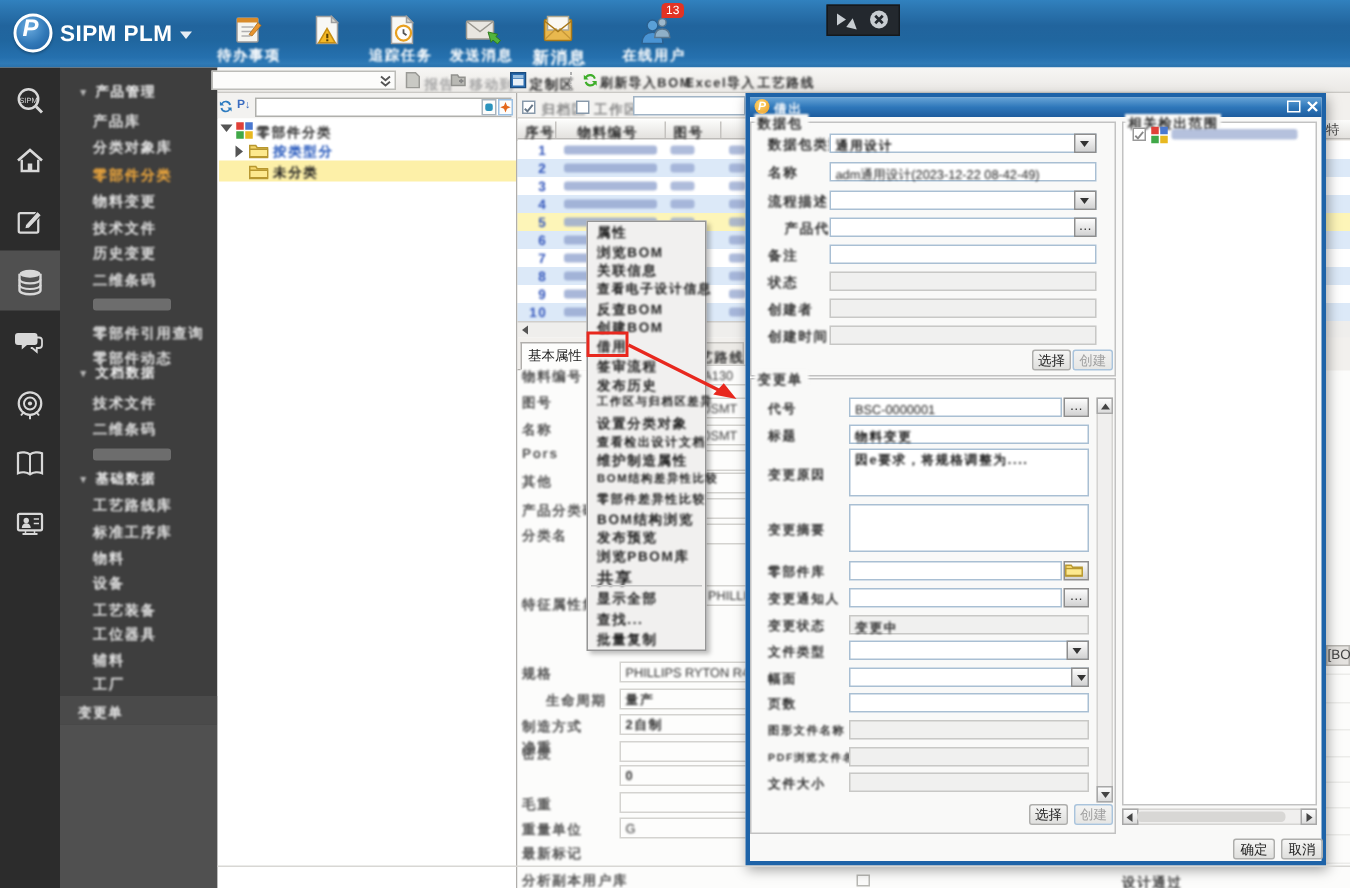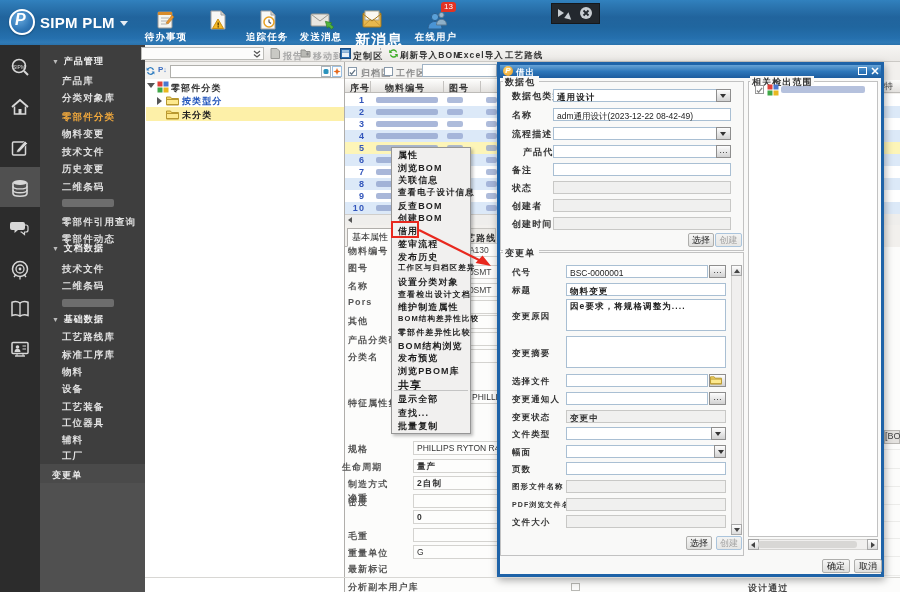--- a/index.html
+++ b/index.html
@@ -48,21 +48,21 @@
         <path d="M1.5 4.5 L10 11 L18.5 4.5" fill="none" stroke="#9a9890"></path>
         <path d="M14 13 l6 -3 v2 h4 v3 h-4 v2 z" fill="#52b43c" stroke="#2e7a1e" stroke-width="0.6" transform="rotate(40 17 14)"></path>
       </svg></div>
 <div class="abs nw" style="left:299px;top:31px;width:44px;height:10px;color:#fff;text-align:center;font-size:9.5px;">发送消息</div>
 <div class="abs" style="left:361px;top:10px;width:22px;height:20px;"><svg width="22" height="20" viewBox="0 0 22 20">
         <rect x="2" y="3" width="18" height="14" rx="1" fill="#e8b84e" stroke="#a87818"></rect>
         <rect x="4" y="1" width="14" height="9" fill="#faf8f2" stroke="#b0a890"></rect>
         <path d="M2.5 16 L10 9 M19.5 16 L12 9" stroke="#c89838" fill="none"></path>
         <path d="M2 4 L11 11 L20 4" fill="none" stroke="#a87818"></path>
       </svg></div>
-<div class="abs nw" style="left:355px;top:31px;width:34px;height:10px;color:#fff;text-align:left;font-size:15px;">新消息</div>
+<div class="abs nw" style="left:355px;top:31px;width:34px;height:10px;color:#fff;text-align:left;font-size:11px;">新消息</div>
 <div class="abs" style="left:425px;top:10px;width:22px;height:20px;"><svg width="24" height="22" viewBox="0 0 24 22">
         <circle cx="10" cy="7" r="3.6" fill="#5aa0d8" stroke="#2a6090"></circle>
         <path d="M3 19 c0-5 3-7.5 7-7.5 s7 2.5 7 7.5 z" fill="#4a94d4" stroke="#2a6090"></path>
         <circle cx="16.5" cy="5" r="2.6" fill="#9db8cc" stroke="#5a7890"></circle>
         <path d="M11.5 15 c0-4 2.3-5.6 5-5.6 s5 1.6 5 5.6 z" fill="#8fb0c8" stroke="#5a7890"></path>
       </svg></div>
 <div class="abs nw" style="left:414px;top:31px;width:44px;height:10px;color:#fff;text-align:center;font-size:9.5px;">在线用户</div>
 <div class="abs" style="left:441px;top:2px;width:15px;height:10px;background:#e23323;border-radius:3px 3px 3px 0;color:#fff;font-size:8px;text-align:center;line-height:10px;">13</div>
 <div class="abs" style="left:551px;top:3px;width:49px;height:21px;background:#23282e;border:1px solid #15181c;"></div>
 <div class="abs" style="left:558px;top:9px;width:0;height:0;border-top:4px solid transparent;border-bottom:4px solid transparent;border-left:6px solid #c8cdd2;"></div>
@@ -281,21 +281,21 @@
 <div class="abs" style="left:345px;top:247px;width:555px;height:345px;background:#fcfcfb;"></div>
 <div class="abs nw" style="left:348px;top:245px;width:70px;height:10px;color:#555;">物料编号</div>
 <div class="abs nw" style="left:348px;top:262px;width:70px;height:10px;color:#555;">图号</div>
 <div class="abs nw" style="left:348px;top:280px;width:70px;height:10px;color:#555;">名称</div>
 <div class="abs nw" style="left:348px;top:297px;width:70px;height:10px;color:#555;">Pors</div>
 <div class="abs nw" style="left:348px;top:315px;width:70px;height:10px;color:#555;">其他</div>
 <div class="abs nw" style="left:348px;top:334px;width:70px;height:10px;color:#555;">产品分类码</div>
 <div class="abs nw" style="left:348px;top:351px;width:70px;height:10px;color:#555;">分类名</div>
 <div class="abs nw" style="left:348px;top:397px;width:70px;height:10px;color:#555;">特征属性集</div>
 <div class="abs nw" style="left:348px;top:443px;width:70px;height:10px;color:#555;">规格</div>
-<div class="abs nw" style="left:342px;top:461px;width:70px;height:10px;color:#555;font-family:Liberation Serif, serif;">生命周期</div>
+<div class="abs nw" style="left:364px;top:461px;width:70px;height:10px;color:#555;font-family:Liberation Serif, serif;">生命周期</div>
 <div class="abs nw" style="left:348px;top:478px;width:70px;height:10px;color:#555;">制造方式</div>
 <div class="abs nw" style="left:348px;top:496px;width:70px;height:10px;color:#555;">密度</div>
 <div class="abs nw" style="left:348px;top:492px;width:70px;height:10px;color:#555;">净重</div>
 <div class="abs nw" style="left:348px;top:530px;width:70px;height:10px;color:#555;">毛重</div>
 <div class="abs nw" style="left:348px;top:547px;width:70px;height:10px;color:#555;">重量单位</div>
 <div class="abs nw" style="left:348px;top:563px;width:70px;height:10px;color:#555;">最新标记</div>
 <div class="abs nw" style="left:348px;top:581px;width:70px;height:10px;color:#555;">分析副本用户库</div>
 <div class="abs" style="left:413px;top:243px;width:87px;height:14px;background:#fdfdfc;border:1px solid #d4d3d0;"></div>
 <div class="abs nw lat" style="left:415px;top:245px;width:80px;height:10px;color:#444;font-size:8.5px;">0201B102K50A130</div>
 <div class="abs" style="left:413px;top:265px;width:87px;height:14px;background:#fdfdfc;border:1px solid #d4d3d0;"></div>
@@ -418,21 +418,21 @@
 <div class="abs nw lat" style="left:570px;top:268px;width:134px;height:9px;color:#222;font-size:8.5px;">BSC-0000001</div>
 <div class="abs" style="left:709px;top:265px;width:17px;height:13px;background:linear-gradient(180deg,#fdfdfd,#d2d2d2);border:1px solid #8e8e8e;text-align:center;line-height:9px;color:#333;">…</div>
 <div class="abs nw" style="left:512px;top:285px;width:50px;height:10px;color:#333;font-size:8.5px;">标题</div>
 <div class="abs" style="left:566px;top:283px;width:160px;height:13px;background:#fff;border:1px solid #a9bfd3;"></div>
 <div class="abs nw" style="left:570px;top:286px;width:152px;height:9px;color:#222;font-size:8.5px;">物料变更</div>
 <div class="abs nw" style="left:512px;top:311px;width:50px;height:10px;color:#333;font-size:8.5px;">变更原因</div>
 <div class="abs" style="left:566px;top:299px;width:160px;height:32px;background:#fff;border:1px solid #a9bfd3;"></div>
 <div class="abs nw" style="left:570px;top:301px;width:152px;height:9px;color:#222;font-size:8.5px;">因e要求，将规格调整为....</div>
 <div class="abs nw" style="left:512px;top:348px;width:50px;height:10px;color:#333;font-size:8.5px;">变更摘要</div>
 <div class="abs" style="left:566px;top:336px;width:160px;height:32px;background:#fff;border:1px solid #a9bfd3;"></div>
-<div class="abs nw" style="left:512px;top:376px;width:50px;height:10px;color:#333;font-size:8.5px;">选择文件</div>
+<div class="abs nw" style="left:512px;top:376px;width:50px;height:10px;color:#333;font-size:8.5px;">零部件库</div>
 <div class="abs" style="left:566px;top:374px;width:142px;height:13px;background:#fff;border:1px solid #a9bfd3;"></div>
 <div class="abs" style="left:709px;top:374px;width:17px;height:13px;background:linear-gradient(180deg,#fdfdfd,#d2d2d2);border:1px solid #8e8e8e;"><svg width="12" height="10" viewBox="0 0 13 11">
         <path d="M0.5 2 h4 l1 1.5 h7 v6.5 h-12 z" fill="#f5d66a" stroke="#b89830"></path>
         <path d="M0.5 4.5 h12 v5 h-12 z" fill="#fde98e" stroke="#b89830"></path>
       </svg></div>
 <div class="abs nw" style="left:512px;top:394px;width:50px;height:10px;color:#333;font-size:8.5px;">变更通知人</div>
 <div class="abs" style="left:566px;top:392px;width:142px;height:13px;background:#fff;border:1px solid #a9bfd3;"></div>
 <div class="abs" style="left:709px;top:392px;width:17px;height:13px;background:linear-gradient(180deg,#fdfdfd,#d2d2d2);border:1px solid #8e8e8e;text-align:center;line-height:9px;color:#333;">…</div>
 <div class="abs nw" style="left:512px;top:412px;width:50px;height:10px;color:#333;font-size:8.5px;">变更状态</div>
 <div class="abs" style="left:566px;top:410px;width:160px;height:13px;background:#f0f0ef;border:1px solid #c8c8c6;"></div>

